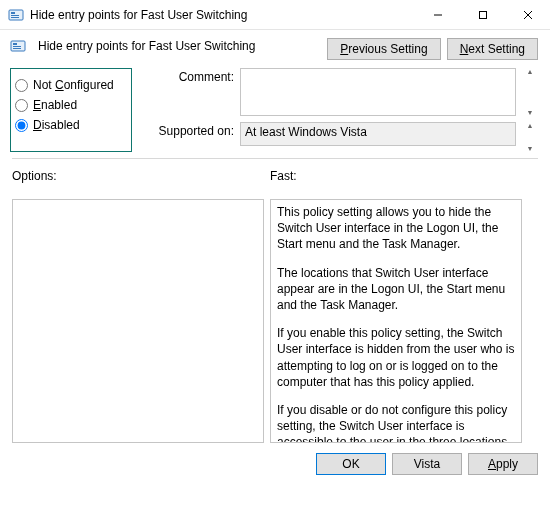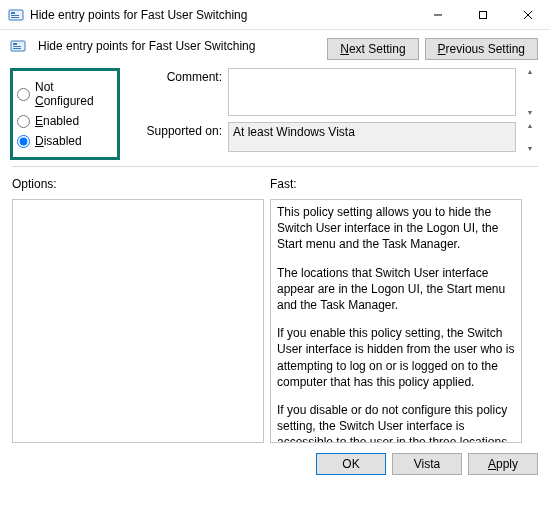--- a/index.html
+++ b/index.html
@@ -63,23 +63,23 @@
     min-width: 80px;
   }
   .btn .ul { text-decoration: underline; }
 
   .config-row {
     display: flex;
     padding: 4px 12px 0 10px;
     gap: 8px;
   }
   .radio-block {
-    border: 3px solid #0f766e;
+    border: 1px solid #0f766e;
     padding: 6px 6px 6px 4px;
-    width: 110px;
+    width: 122px;
   }
   .radio-item {
     display: flex;
     align-items: center;
     gap: 5px;
     padding: 3px 0;
   }
   .radio-item input { margin: 0; }
   .radio-item label .ul { text-decoration: underline; }
 
@@ -104,21 +104,21 @@
     flex: 1;
     border: 1px solid #c5c5c5;
     background: #fff;
     font-family: inherit;
     font-size: 12px;
     padding: 2px 4px;
     resize: none;
   }
   .comment-box { height: 48px; }
   .supported-box {
-    height: 30px;
+    height: 24px;
     background: #f0f0f0;
     color: #000;
     overflow: hidden;
   }
   .spin-col {
     width: 16px;
     display: flex;
     flex-direction: column;
     justify-content: space-between;
     align-items: center;
@@ -136,21 +136,21 @@
   .lower {
     padding: 10px 28px 0 12px;
   }
   .labels-row {
     display: flex;
   }
   .opt-label { width: 258px; }
   .panes {
     display: flex;
     gap: 6px;
-    margin-top: 8px;
+    margin-top: 16px;
     height: 244px;
   }
   .pane {
     border: 1px solid #c5c5c5;
     background: #fff;
     padding: 4px 6px;
     font-size: 12px;
     overflow: auto;
   }
   .options-pane { width: 252px; }
@@ -212,24 +212,24 @@
         <rect x="1" y="3" width="14" height="10" rx="1" fill="#e6f0fa" stroke="#3a7bbf"></rect>
         <rect x="3" y="5" width="4" height="2" fill="#3a7bbf"></rect>
         <rect x="3" y="8" width="8" height="1" fill="#3a7bbf"></rect>
         <rect x="3" y="10" width="8" height="1" fill="#3a7bbf"></rect>
       </svg>
     </span>
     <span class="header-title">Hide entry points for Fast User Switching</span>
   </div>
   <div class="nav-buttons">
     <button class="btn">
-      <span class="ul">N</span><span id="next-rest">ext Setting</span>
+      <span class="ul">P</span><span id="prev-rest">revious Setting</span>
     </button>
     <button class="btn">
-      <span class="ul">P</span><span id="prev-rest">revious Setting</span>
+      <span class="ul">N</span><span id="next-rest">ext Setting</span>
     </button>
   </div>
 </div>
 
 <div class="config-row">
   <div class="radio-block">
     <div class="radio-item">
       <input type="radio" name="state" id="r-nc" style="">
       <label for="r-nc">Not <span class="ul">C</span>onfigured</label>
     </div>

